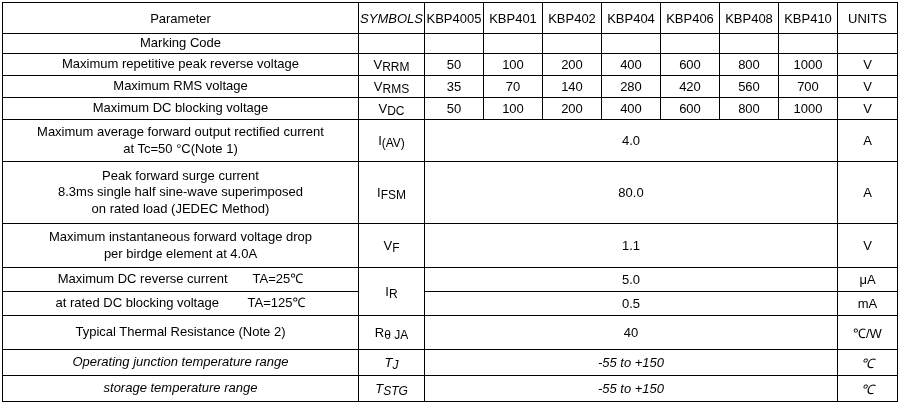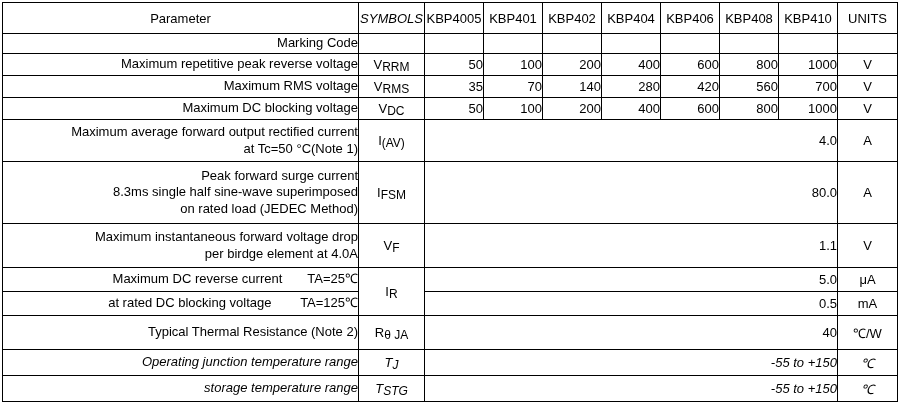--- a/index.html
+++ b/index.html
@@ -52,37 +52,37 @@
   .hdr-part {
     text-align: center;
     font-size: 12.5px;
   }
   .hdr-units {
     text-align: center;
     font-weight: bold;
     font-size: 15px;
   }
   .param-cell {
-    text-align: right;
+    text-align: center;
     padding: 2px 0 2px 4px;
     font-size: 13.5px;
     line-height: 1.28;
   }
   .sym-cell {
     text-align: center;
     font-size: 14px;
   }
   .sym-cell .sub {
     font-size: 12px;
     vertical-align: baseline;
     position: relative;
     top: 2px;
   }
   .val-cell {
-    text-align: right;
+    text-align: center;
     font-size: 13.5px;
   }
   .units-cell {
     text-align: center;
     font-size: 13.5px;
   }
   .row-h22 { height: 22px; }
   .row-h20 { height: 20px; }
   .row-h24 { height: 24px; margin-top: 32px; }
   .row-h42 { height: 42px; }

